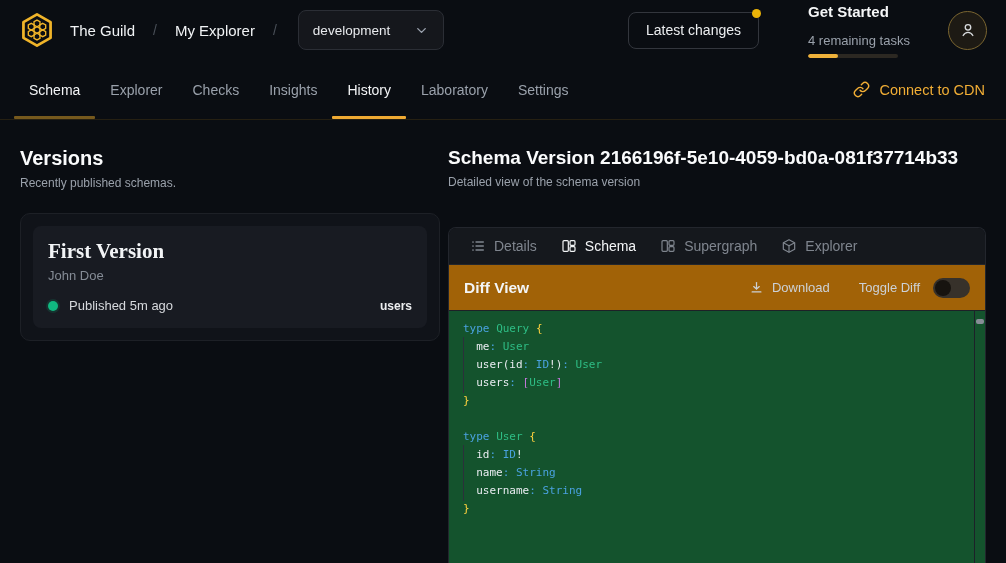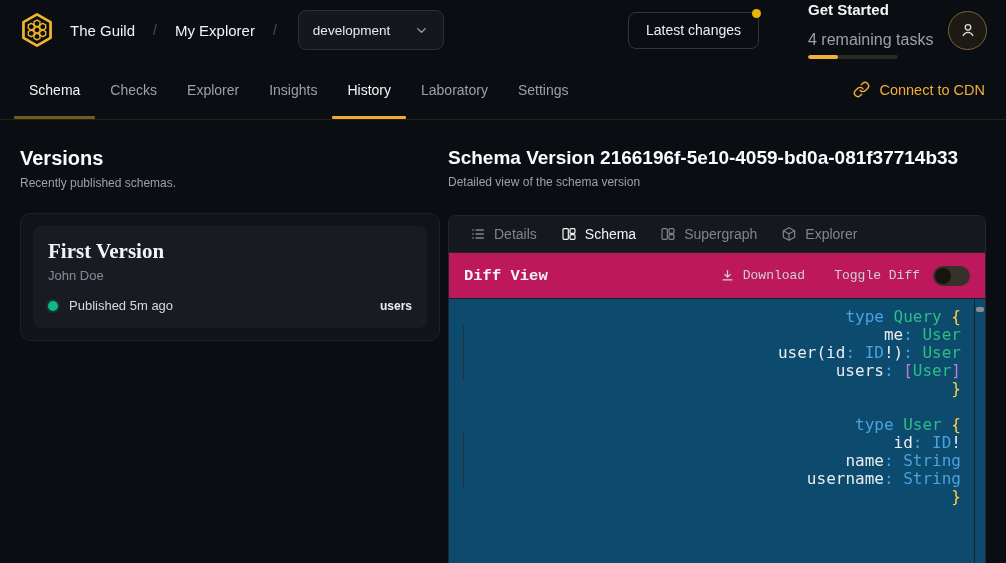--- a/index.html
+++ b/index.html
@@ -30,21 +30,21 @@
     position:relative; height:37px; padding:0 17px; border-radius:8px;
     background:transparent; border:1px solid #33363d; color:#eceef0;
     font-size:14px; font-family:inherit; cursor:pointer;
   }
   .notif-dot {
     position:absolute; top:-4px; right:-3px; width:9px; height:9px;
     border-radius:50%; background:#eab308;
   }
   .get-started { margin-left:49px; width:90px; cursor:pointer; }
   .gs-title { font-size:15px; font-weight:600; color:#f5f6f7; }
-  .gs-sub { font-size:16px; color:#9aa1ab; margin-top:13px; white-space:nowrap; }
+  .gs-sub { font-size:13px; color:#9aa1ab; margin-top:13px; white-space:nowrap; }
   .gs-bar { margin-top:6px; height:4px; border-radius:2px; background:#2c2822; overflow:hidden; }
   .gs-fill { height:100%; background:#efb13a; border-radius:2px; width:0; }
   .avatar {
     margin-left:50px; width:39px; height:39px; border-radius:50%;
     background:#1d1a14; border:1px solid #7a6530; color:#d8dbde;
     display:flex; align-items:center; justify-content:center; cursor:pointer; flex:none;
   }
 
   
   .nav { height:60px; display:flex; align-items:stretch; padding:0 14px; border-bottom:1px solid #262012; }
@@ -76,41 +76,40 @@
   .vcard-inner { background:#181b22; border-radius:8px; padding:13px 15px 15px; cursor:pointer; }
   .v-name { font-size:21px; font-weight:600; color:#f2f4f6;font-family:Liberation Serif, serif; }
   .v-author { margin-top:4px; font-size:13px; color:#858c96; }
   .v-meta { margin-top:15px; display:flex; align-items:center; }
   .v-dot { width:10px; height:10px; border-radius:50%; background:#10b981; box-shadow:0 0 0 2px rgba(16,185,129,.15); flex:none; }
   .v-status { margin-left:11px; font-size:13px; color:#d6d9dd; }
   .v-badge { margin-left:auto; font-size:12px; font-weight:bold; color:#eceef0; }
 
   
   .detail-box {
-    margin-top:24px; flex:1; min-height:0; display:flex; flex-direction:column;
+    margin-top:36px; flex:1; min-height:0; display:flex; flex-direction:column;
     border:1px solid #23262d; border-bottom:none; border-radius:8px 8px 0 0; overflow:hidden;
   }
   .ptabs { height:37px; flex:none; display:flex; align-items:stretch; padding:0 9px; background:#15181d; border-bottom:1px solid #23262d; }
   .ptab { display:flex; align-items:center; gap:8px; padding:0 12px; font-size:14px; color:#7f858e; cursor:pointer; }
   .ptab.active { color:#f3f5f7; }
   .ptab svg { flex:none; }
-  .diffrow { height:46px; flex:none; display:flex; align-items:center; padding:0 15px; background:#be185d; border-bottom:1px solid #1d2127;font-family:Liberation Mono, monospace; }
+  .diffrow { height:46px; flex:none; display:flex; align-items:center; padding:0 15px; background:#a16207; border-bottom:1px solid #1d2127; }
   .diff-title { font-size:15.5px; font-weight:bold; color:#f3f5f7; }
   .diff-actions { margin-left:auto; display:flex; align-items:center; }
   .dl-btn { display:flex; align-items:center; gap:8px; color:#ccd1d7; font-size:13px; cursor:pointer; margin-right:29px; background:none; border:none; font-family:inherit; }
   .toggle-label { font-size:13px; color:#ccd1d7; margin-right:13px; }
   .switch { width:37px; height:20px; border-radius:10px; background:#37312a; position:relative; cursor:pointer; flex:none; }
   .switch .knob { position:absolute; top:2px; left:2px; width:16px; height:16px; border-radius:50%; background:#17130f; }
 
   
   .codearea {
-    flex:1; min-height:0; position:relative; background:#0c4a6e; overflow:hidden;
-    font-family:"DejaVu Sans Mono", monospace; font-size:16px; line-height:18px;
+    flex:1; min-height:0; position:relative; background:#14532d; overflow:hidden;
+    font-family:"DejaVu Sans Mono", monospace; font-size:11px; line-height:18px;
     padding:9px 24px 0 14px;
-    text-align:right;
   }
   .cl { position:relative; white-space:pre; color:#e9ecf1; min-height:18px; }
   .cl.g::before { content:""; position:absolute; left:0; top:-1px; bottom:-1px; width:1px; background:#2b313a; }
   .tk-k { color:#4aa2e0; }
   .tk-t { color:#2ebd85; }
   .tk-b { color:#ffd23f; }
   .tk-m { color:#c678dd; }
   .tk-p { color:#e9ecf1; }
   .vscroll { position:absolute; top:0; right:0; bottom:0; width:11px; border-left:1px solid #1d2129; cursor:pointer; }
   .vthumb { position:absolute; top:8px; left:1px; width:8px; height:5px; border-radius:2px; background:#878d96; }
@@ -168,24 +167,24 @@
       <path d="M6.2 18.6c1.3-2.5 3.4-3.8 5.8-3.8s4.5 1.3 5.8 3.8"></path>
     </svg>
   </button>
 </header>
 
 <nav class="nav">
   <div class="nav-tab dim">
       <span>Schema</span>
     </div>
   <div class="nav-tab">
+      <span>Explorer</span>
+    </div>
+  <div class="nav-tab">
       <span>Checks</span>
-    </div>
-  <div class="nav-tab">
-      <span>Explorer</span>
     </div>
   <div class="nav-tab">
       <span>Insights</span>
     </div>
   <div class="nav-tab current">
       <span>History</span>
     </div>
   <div class="nav-tab">
       <span>Laboratory</span>
     </div>

